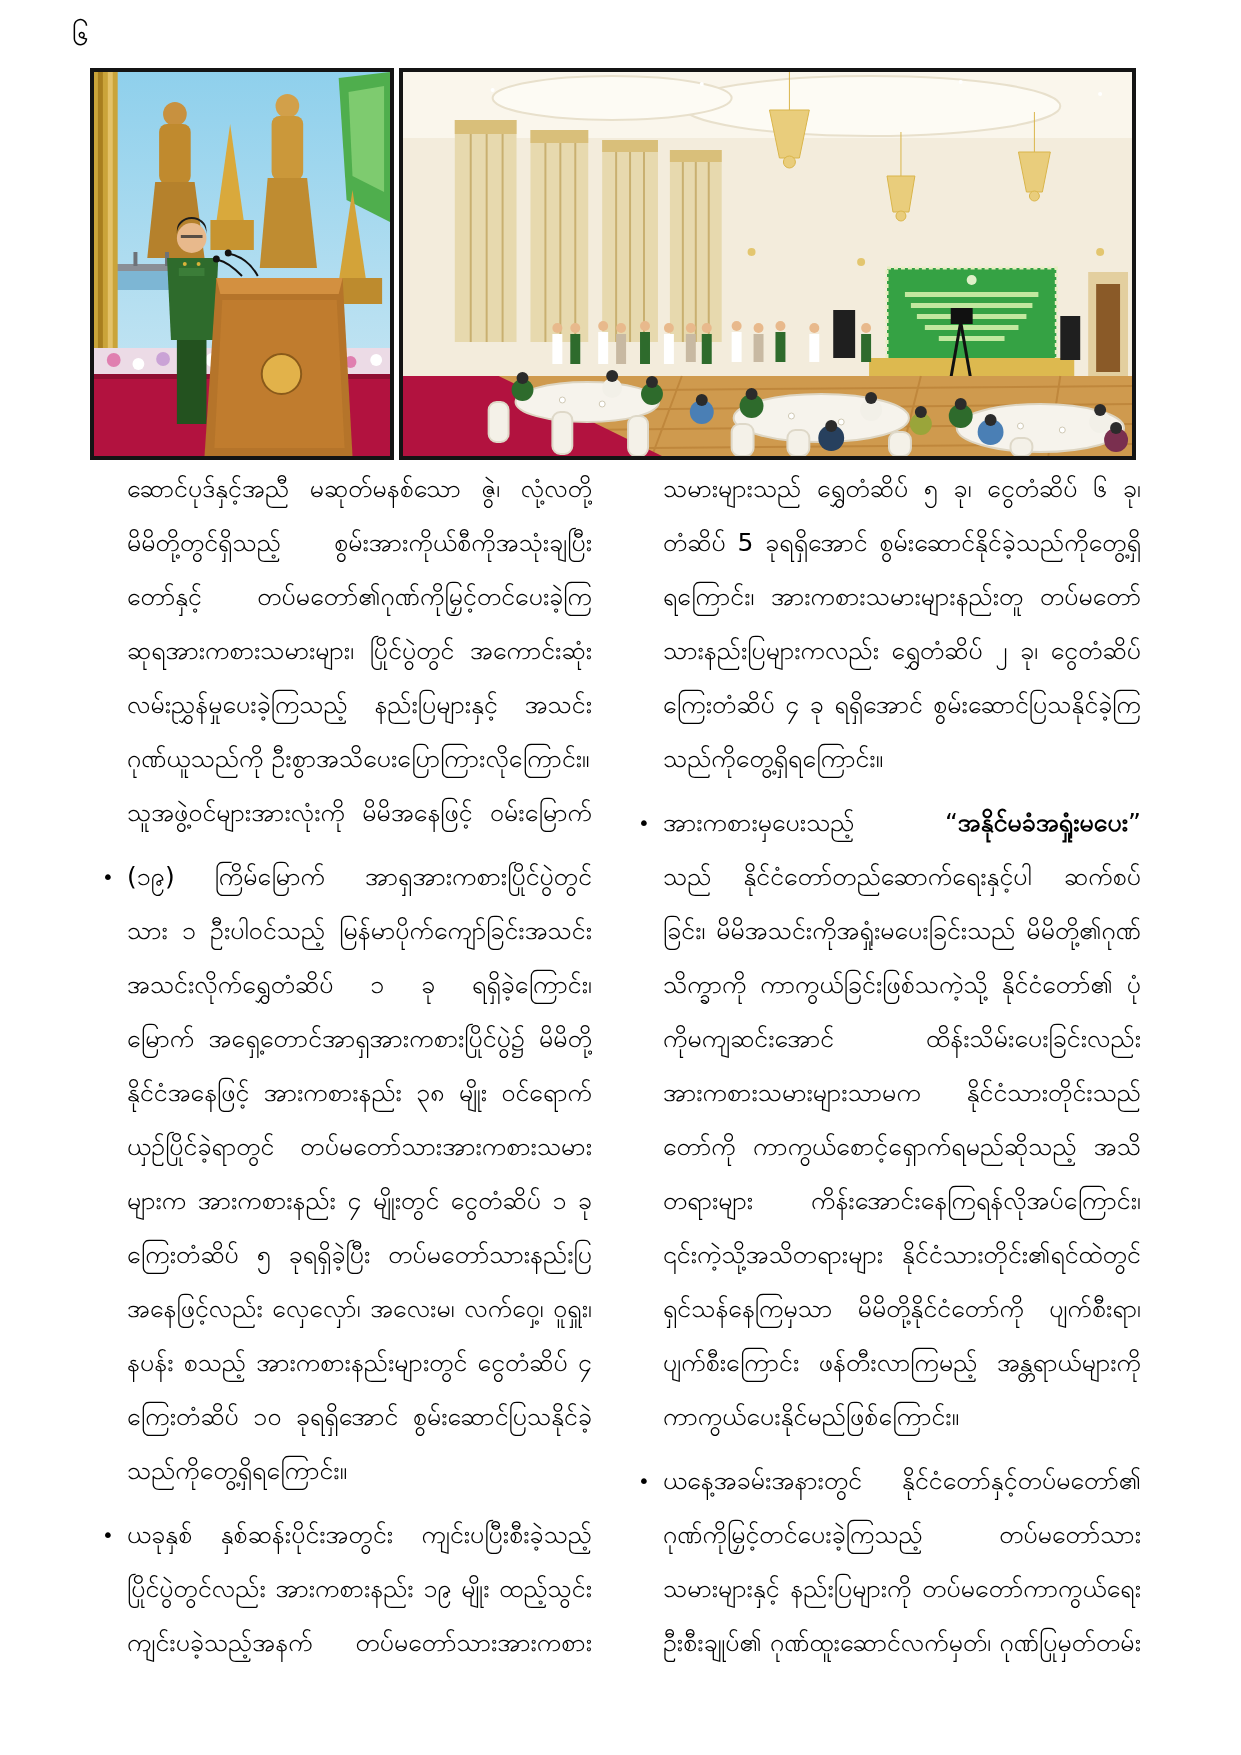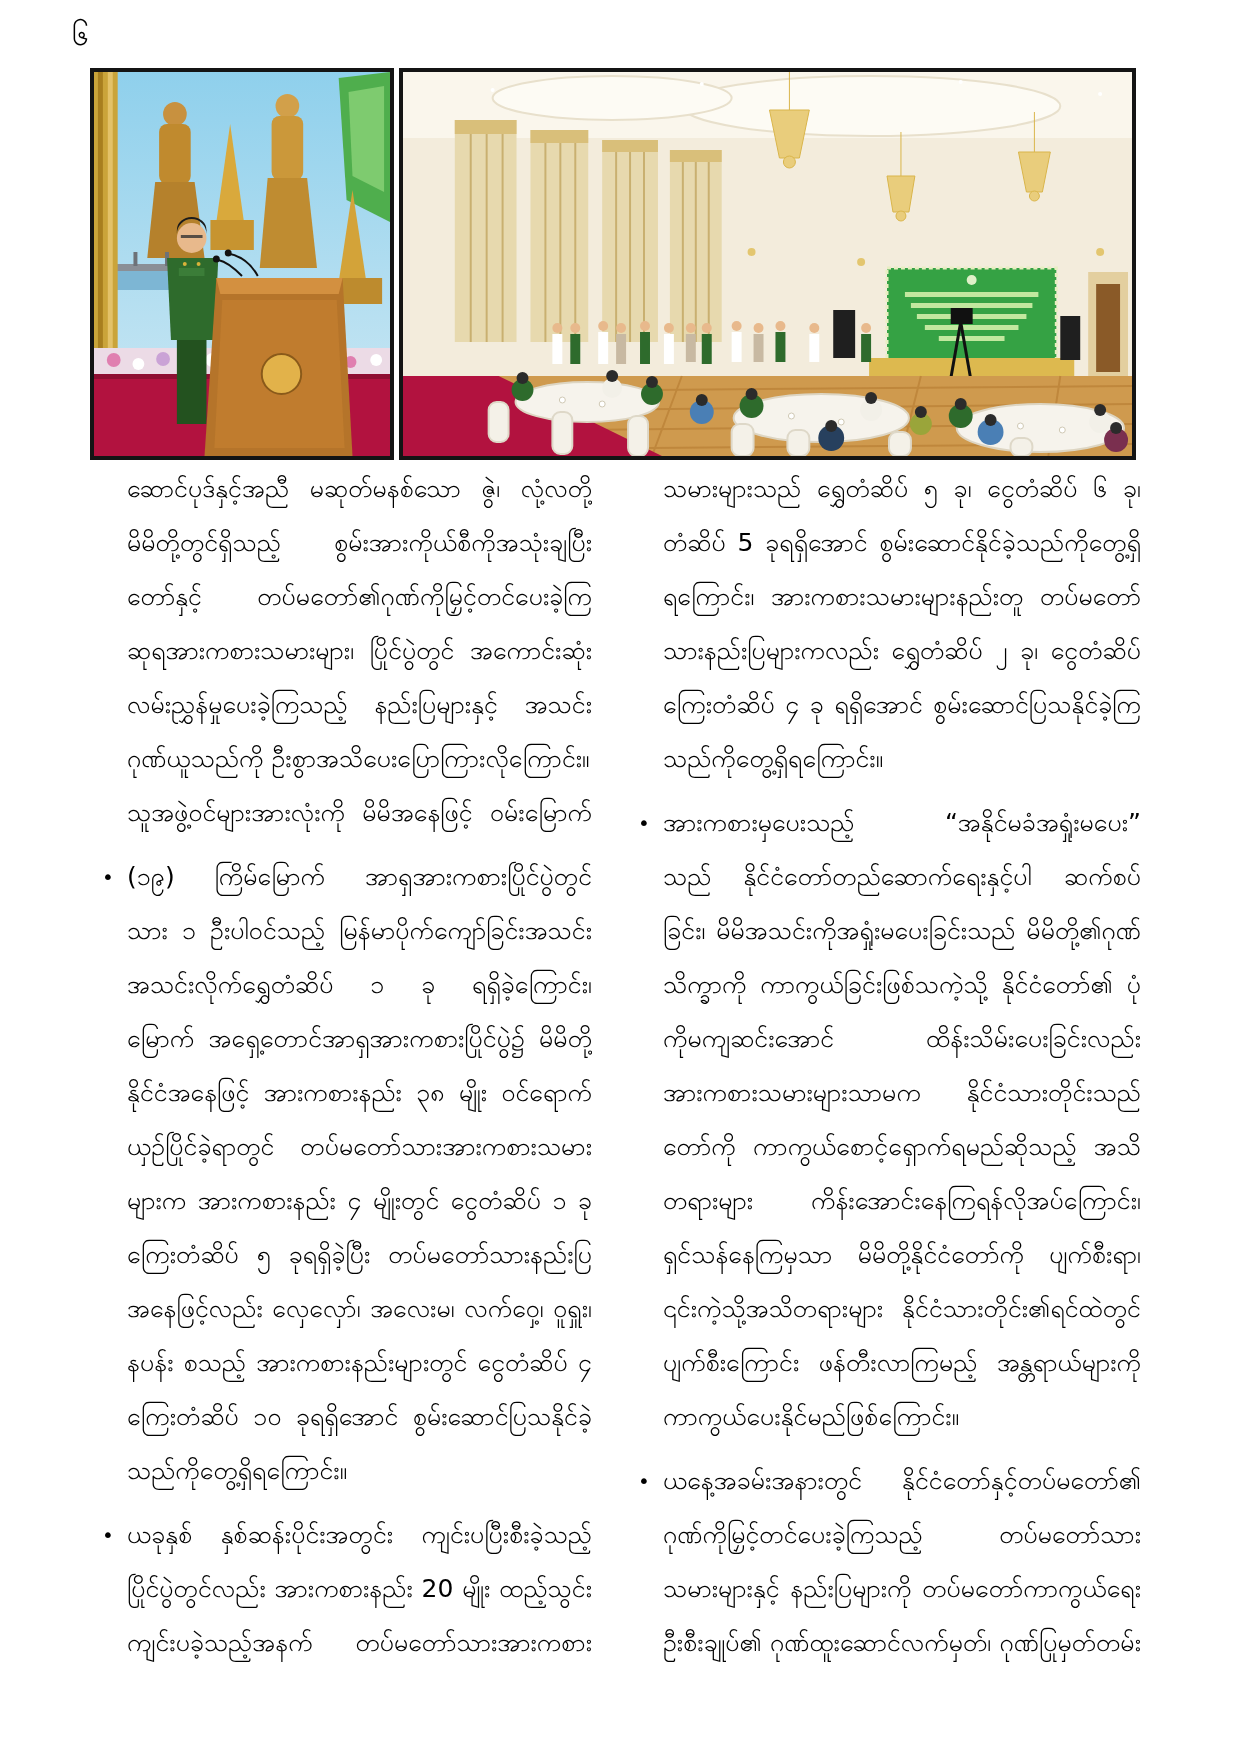--- a/index.html
+++ b/index.html
@@ -29,21 +29,21 @@
   .marker{
     position:absolute;left:2px;top:0;font-size:20px;line-height:54px;
   }
   .lines{padding-left:27px;}
   .line{
     font-size:25px;line-height:54px;height:54px;overflow:hidden;
     text-align:justify;text-align-last:justify;
     -moz-text-align-last:justify;
   }
   .line.short{text-align-last:left;-moz-text-align-last:left;}
-  .b{font-weight:normal;}
+  .b{font-weight:bold;}
 </style>
 </head>
 <body>
 
 <div class="pagenum">၆</div>
 
 <div class="photos">
 
   <div class="photo photo-left">
     <svg viewBox="0 0 300 384" preserveAspectRatio="none">
@@ -337,21 +337,21 @@
       <div class="line">အနေဖြင့်လည်း လှေလှော်၊ အလေးမ၊ လက်ဝှေ့၊ ဝူရှူး၊</div>
       <div class="line">နပန်း စသည့် အားကစားနည်းများတွင် ငွေတံဆိပ် ၄ ခု၊</div>
       <div class="line">ကြေးတံဆိပ် ၁၀ ခုရရှိအောင် စွမ်းဆောင်ပြသနိုင်ခဲ့ကြ</div>
       <div class="line short">သည်ကိုတွေ့ရှိရကြောင်း။</div>
     </div>
   </div>
   <div class="item">
     <span class="marker">•</span>
     <div class="lines">
       <div class="line">ယခုနှစ် နှစ်ဆန်းပိုင်းအတွင်း ကျင်းပပြီးစီးခဲ့သည့် (၁၃)</div>
-      <div class="line">ပြိုင်ပွဲတွင်လည်း အားကစားနည်း 20 မျိုး ထည့်သွင်း</div>
+      <div class="line">ပြိုင်ပွဲတွင်လည်း အားကစားနည်း ၁၉ မျိုး ထည့်သွင်း</div>
       <div class="line">ကျင်းပခဲ့သည့်အနက် တပ်မတော်သားအားကစား</div>
     </div>
   </div>
 </div>
 
 <div class="col col-right">
   <div class="item first">
     <div class="lines">
       <div class="line">သမားများသည် ရွှေတံဆိပ် ၅ ခု၊ ငွေတံဆိပ် ၆ ခု၊ ကြေး</div>
       <div class="line">တံဆိပ် 5 ခုရရှိအောင် စွမ်းဆောင်နိုင်ခဲ့သည်ကိုတွေ့ရှိ</div>
@@ -365,22 +365,22 @@
     <span class="marker">•</span>
     <div class="lines">
       <div class="line"><span>အားကစားမှပေးသည့် “</span><span class="b">အနိုင်မခံအရှုံးမပေး</span><span>” စိတ်ဓာတ်</span></div>
       <div class="line">သည် နိုင်ငံတော်တည်ဆောက်ရေးနှင့်ပါ ဆက်စပ်လျက်</div>
       <div class="line">ခြင်း၊ မိမိအသင်းကိုအရှုံးမပေးခြင်းသည် မိမိတို့၏ဂုဏ်</div>
       <div class="line">သိက္ခာကို ကာကွယ်ခြင်းဖြစ်သကဲ့သို့ နိုင်ငံတော်၏ ပုံရိပ်</div>
       <div class="line">ကိုမကျဆင်းအောင် ထိန်းသိမ်းပေးခြင်းလည်းဖြစ်ကြောင်း၊</div>
       <div class="line">အားကစားသမားများသာမက နိုင်ငံသားတိုင်းသည် နိုင်ငံ</div>
       <div class="line">တော်ကို ကာကွယ်စောင့်ရှောက်ရမည်ဆိုသည့် အသိ</div>
       <div class="line">တရားများ ကိန်းအောင်းနေကြရန်လိုအပ်ကြောင်း၊</div>
+      <div class="line">၎င်းကဲ့သို့အသိတရားများ နိုင်ငံသားတိုင်း၏ရင်ထဲတွင်</div>
       <div class="line">ရှင်သန်နေကြမှသာ မိမိတို့နိုင်ငံတော်ကို ပျက်စီးရာ၊</div>
-      <div class="line">၎င်းကဲ့သို့အသိတရားများ နိုင်ငံသားတိုင်း၏ရင်ထဲတွင်</div>
       <div class="line">ပျက်စီးကြောင်း ဖန်တီးလာကြမည့် အန္တရာယ်များကို</div>
       <div class="line short">ကာကွယ်ပေးနိုင်မည်ဖြစ်ကြောင်း။</div>
     </div>
   </div>
   <div class="item">
     <span class="marker">•</span>
     <div class="lines">
       <div class="line">ယနေ့အခမ်းအနားတွင် နိုင်ငံတော်နှင့်တပ်မတော်၏</div>
       <div class="line">ဂုဏ်ကိုမြှင့်တင်ပေးခဲ့ကြသည့် တပ်မတော်သားအားကစား</div>
       <div class="line">သမားများနှင့် နည်းပြများကို တပ်မတော်ကာကွယ်ရေး</div>

